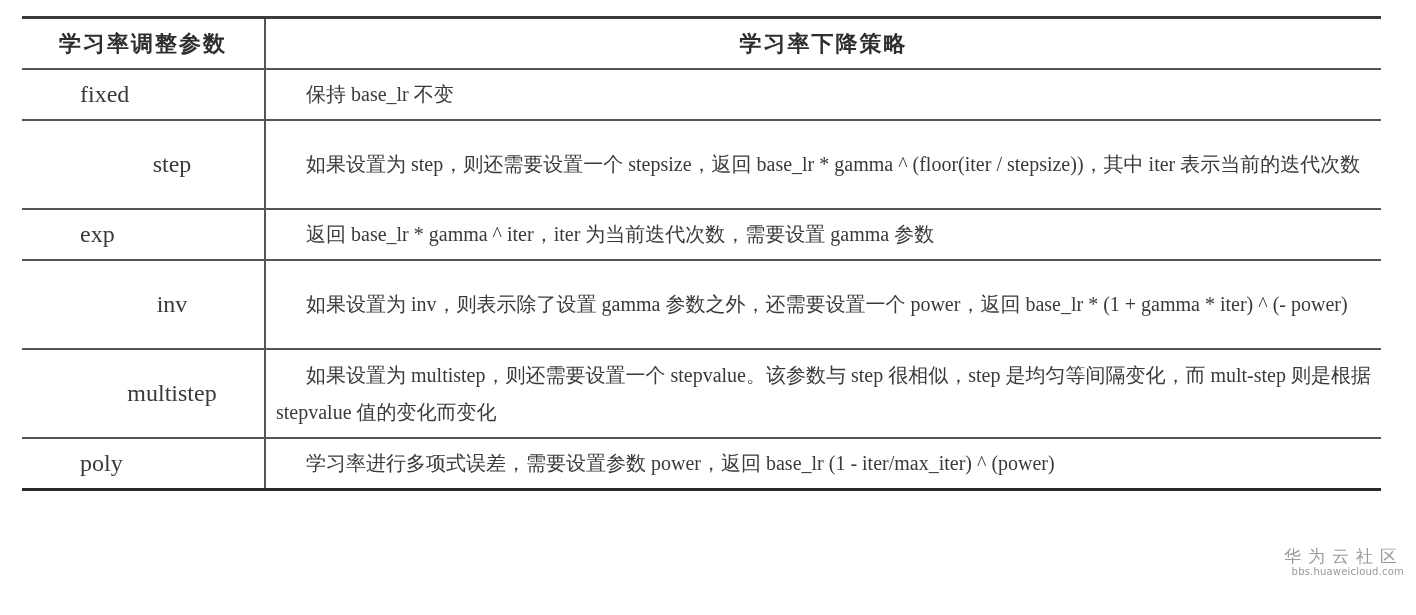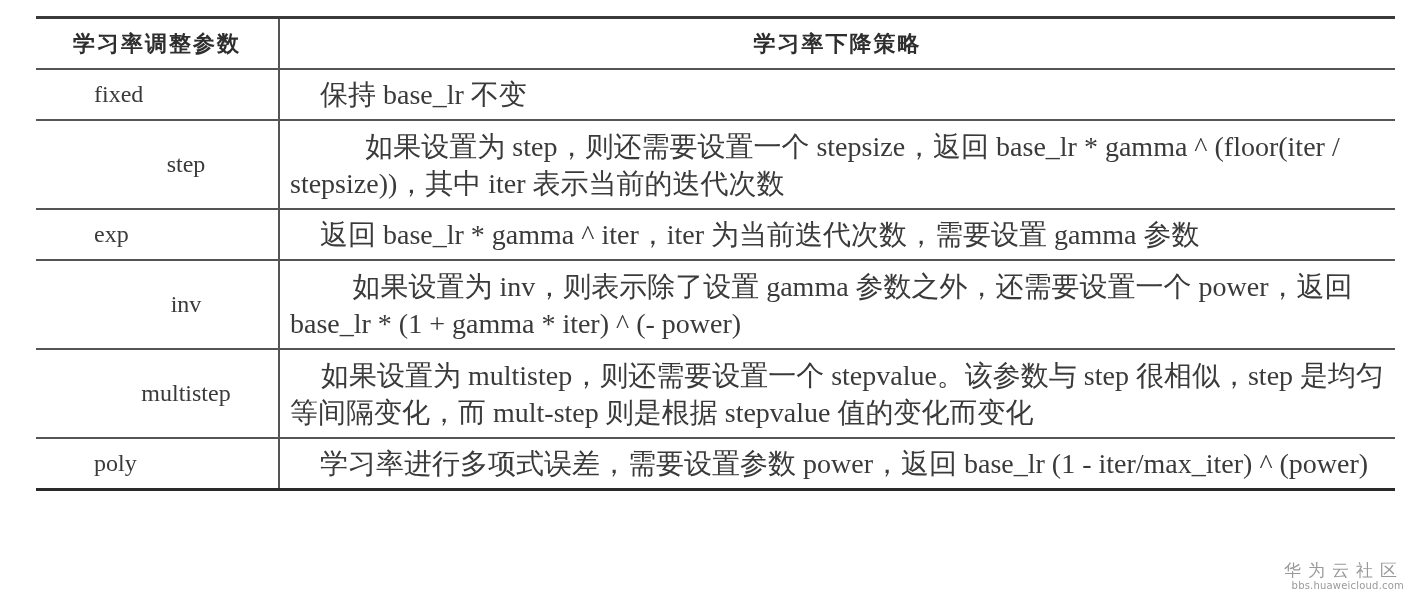--- a/index.html
+++ b/index.html
@@ -10,21 +10,21 @@
     body {
       width: 1416px;
       height: 615px;
       position: relative;
       overflow: hidden;
       font-family: "DejaVu Serif", "Liberation Serif", serif;
       color: #333333;
     }
     .table-wrap {
       position: absolute;
-      left: 36px;
+      left: 22px;
       top: 16px;
       width: 1359px;
     }
     table {
       border-collapse: collapse;
       width: 1359px;
       table-layout: fixed;
     }
     thead tr {
       border-top: 3px solid #3a3a3a;
@@ -53,37 +53,37 @@
     col.c2 { width: 1116px; }
     td.param {
       font-family: "Liberation Serif", "DejaVu Serif", serif;
       font-size: 24px;
       color: #3a3a3a;
       padding-left: 58px;
       text-align: left;
     }
     td.desc {
       font-family: "Liberation Serif", "DejaVu Serif", serif;
-      font-size: 28px;
+      font-size: 20px;
       color: #3a3a3a;
       padding: 0 10px 0 10px;
       line-height: 37px;
       text-align: justify;
       text-align-last: left;
     }
     td.desc .indent {
       display: inline-block;
       width: 30px;
     }
     tr.h1 td { height: 49px; }
     tr.h2 td { height: 87px; text-align: center; }
     .watermark {
       position: absolute;
       right: 12px;
-      top: 560px;
+      top: 546px;
       text-align: right;
       color: #9a9a9a;
       font-family: "DejaVu Sans", "Liberation Sans", sans-serif;
     }
     .watermark .wm-cn {
       font-size: 17px;
       letter-spacing: 7px;
       line-height: 20px;
     }
     .watermark .wm-url {

